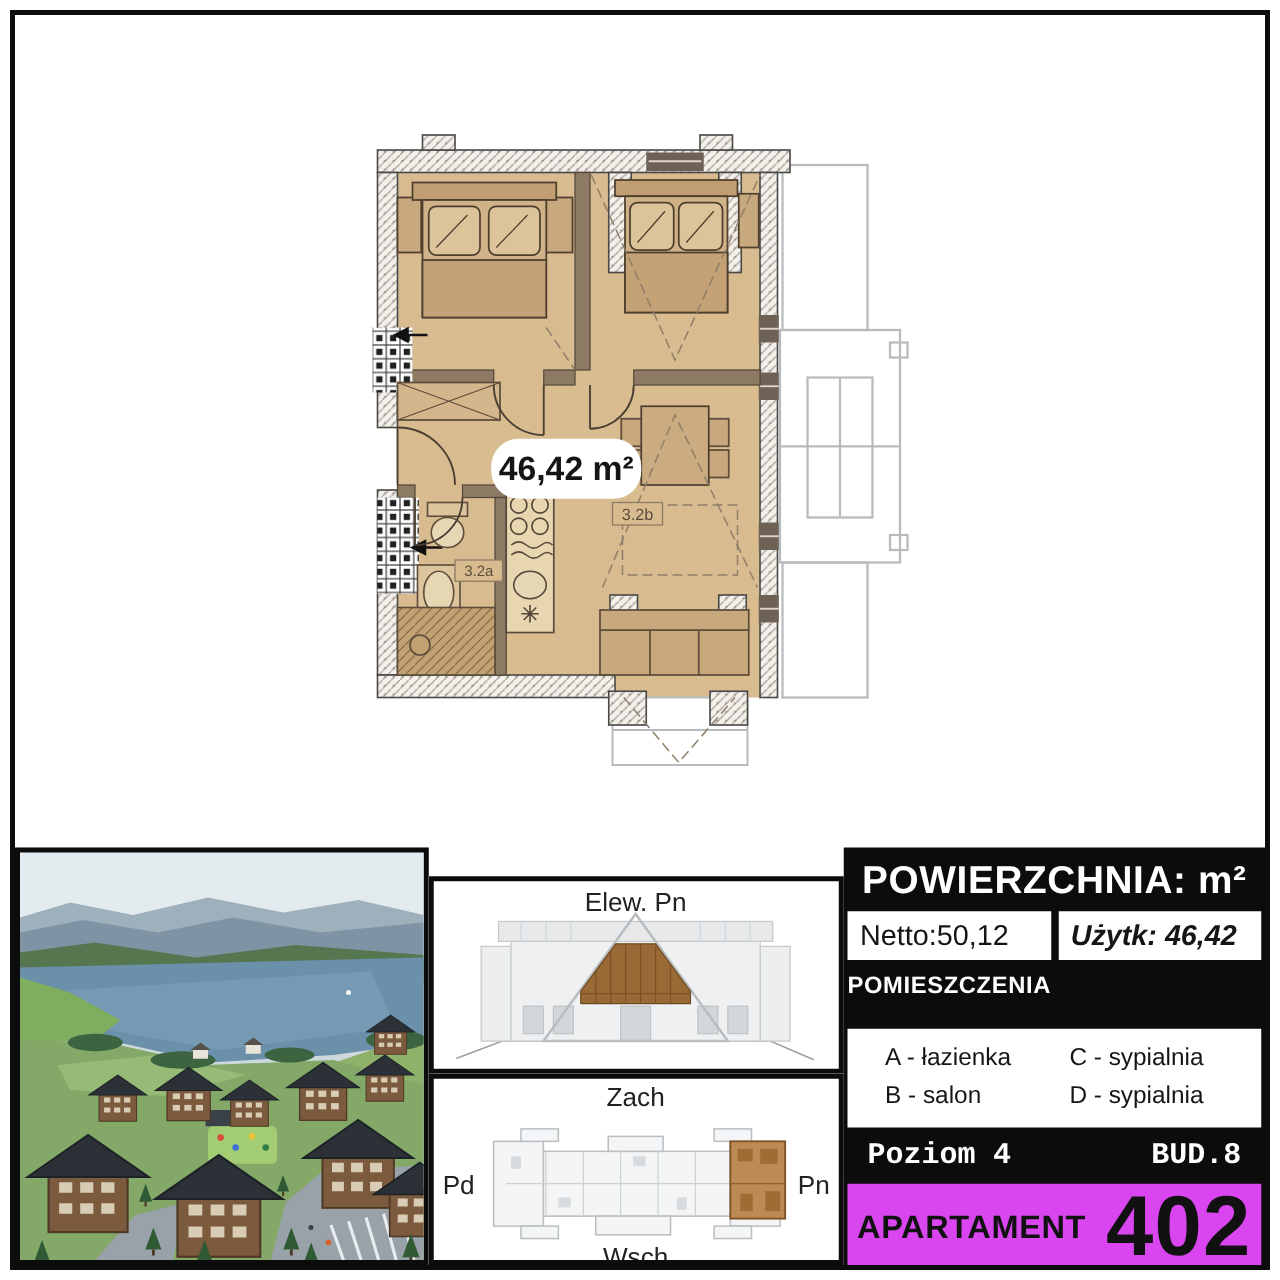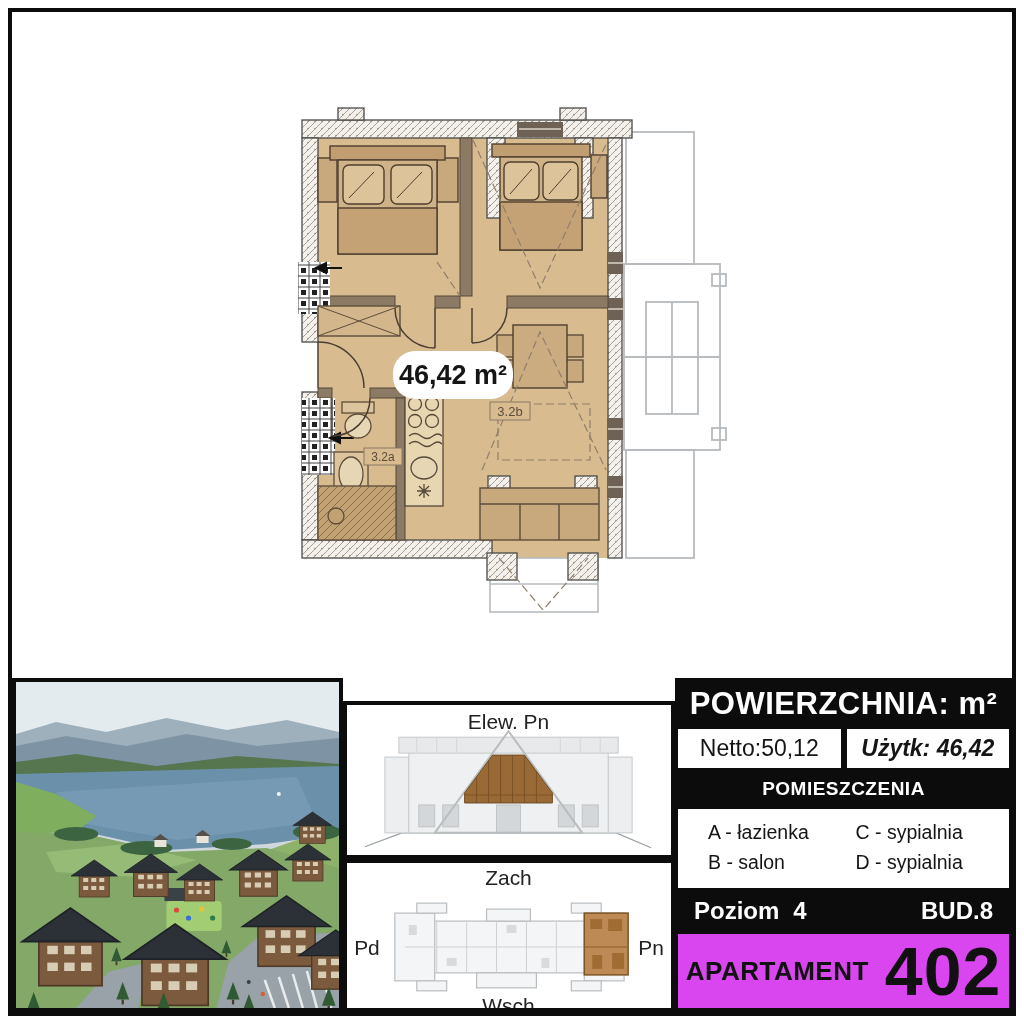--- a/index.html
+++ b/index.html
@@ -13,29 +13,29 @@
   .bottom{position:absolute;left:12px;top:678px;width:1000px;height:334px;display:flex;}
   .photo-cell{width:331px;height:334px;border:4px solid #0c0c0c;box-sizing:border-box;
               overflow:hidden;background:#cfd8dd;flex:none;}
   .mid-cell{width:332px;flex:none;display:flex;flex-direction:column;margin-top:23px;}
   .panel{border:4px solid #0c0c0c;background:#fff;box-sizing:border-box;overflow:hidden;}
   .elev-panel{height:170px;}
   .key-panel{height:164px;text-align:right;}
 
   .info-cell{flex:1;background:#0c0c0c;color:#fff;display:flex;flex-direction:column;box-sizing:border-box;padding:0 3px;}
   .info-header{text-align:center;font-weight:bold;font-size:31px;padding:8px 0 7px;letter-spacing:.5px;}
-  .area-row{display:flex;gap:6px;text-align:center;}
+  .area-row{display:flex;gap:6px;}
   .area-box{background:#fff;color:#151515;flex:1;font-size:23px;padding:6px 10px;box-sizing:border-box;white-space:nowrap;}
   .netto{font-weight:normal;}
   .uzytk{font-weight:bold;font-style:italic;}
-  .rooms-header{text-align:center;font-weight:bold;font-size:19px;padding:10px 0 9px;letter-spacing:.5px;}
+  .rooms-header{text-align:left;font-weight:bold;font-size:19px;padding:10px 0 23px;letter-spacing:.5px;}
   .legend-box{background:#fff;color:#151515;display:grid;grid-template-columns:1fr 1fr;
               font-size:19.5px;padding:12px 6px 14px 30px;row-gap:7px;}
   .level-row{display:flex;justify-content:space-between;align-items:center;
-             padding:9px 16px 8px;font-weight:bold;font-size:24px;}
+             padding:9px 16px 8px;font-weight:bold;font-size:24px;font-family:Liberation Mono, monospace;}
   .level-left span{margin-right:14px;}
   .apt-box{background:#d946ef;color:#111;flex:1;margin:1px 0 4px;display:flex;
            align-items:center;justify-content:center;gap:16px;}
   .apt-label{font-weight:bold;font-size:26px;letter-spacing:.5px;}
   .apt-number{font-weight:bold;font-size:68px;line-height:1;letter-spacing:1px;}
 </style>
 </head>
 <body>
 
 <div class="page">

